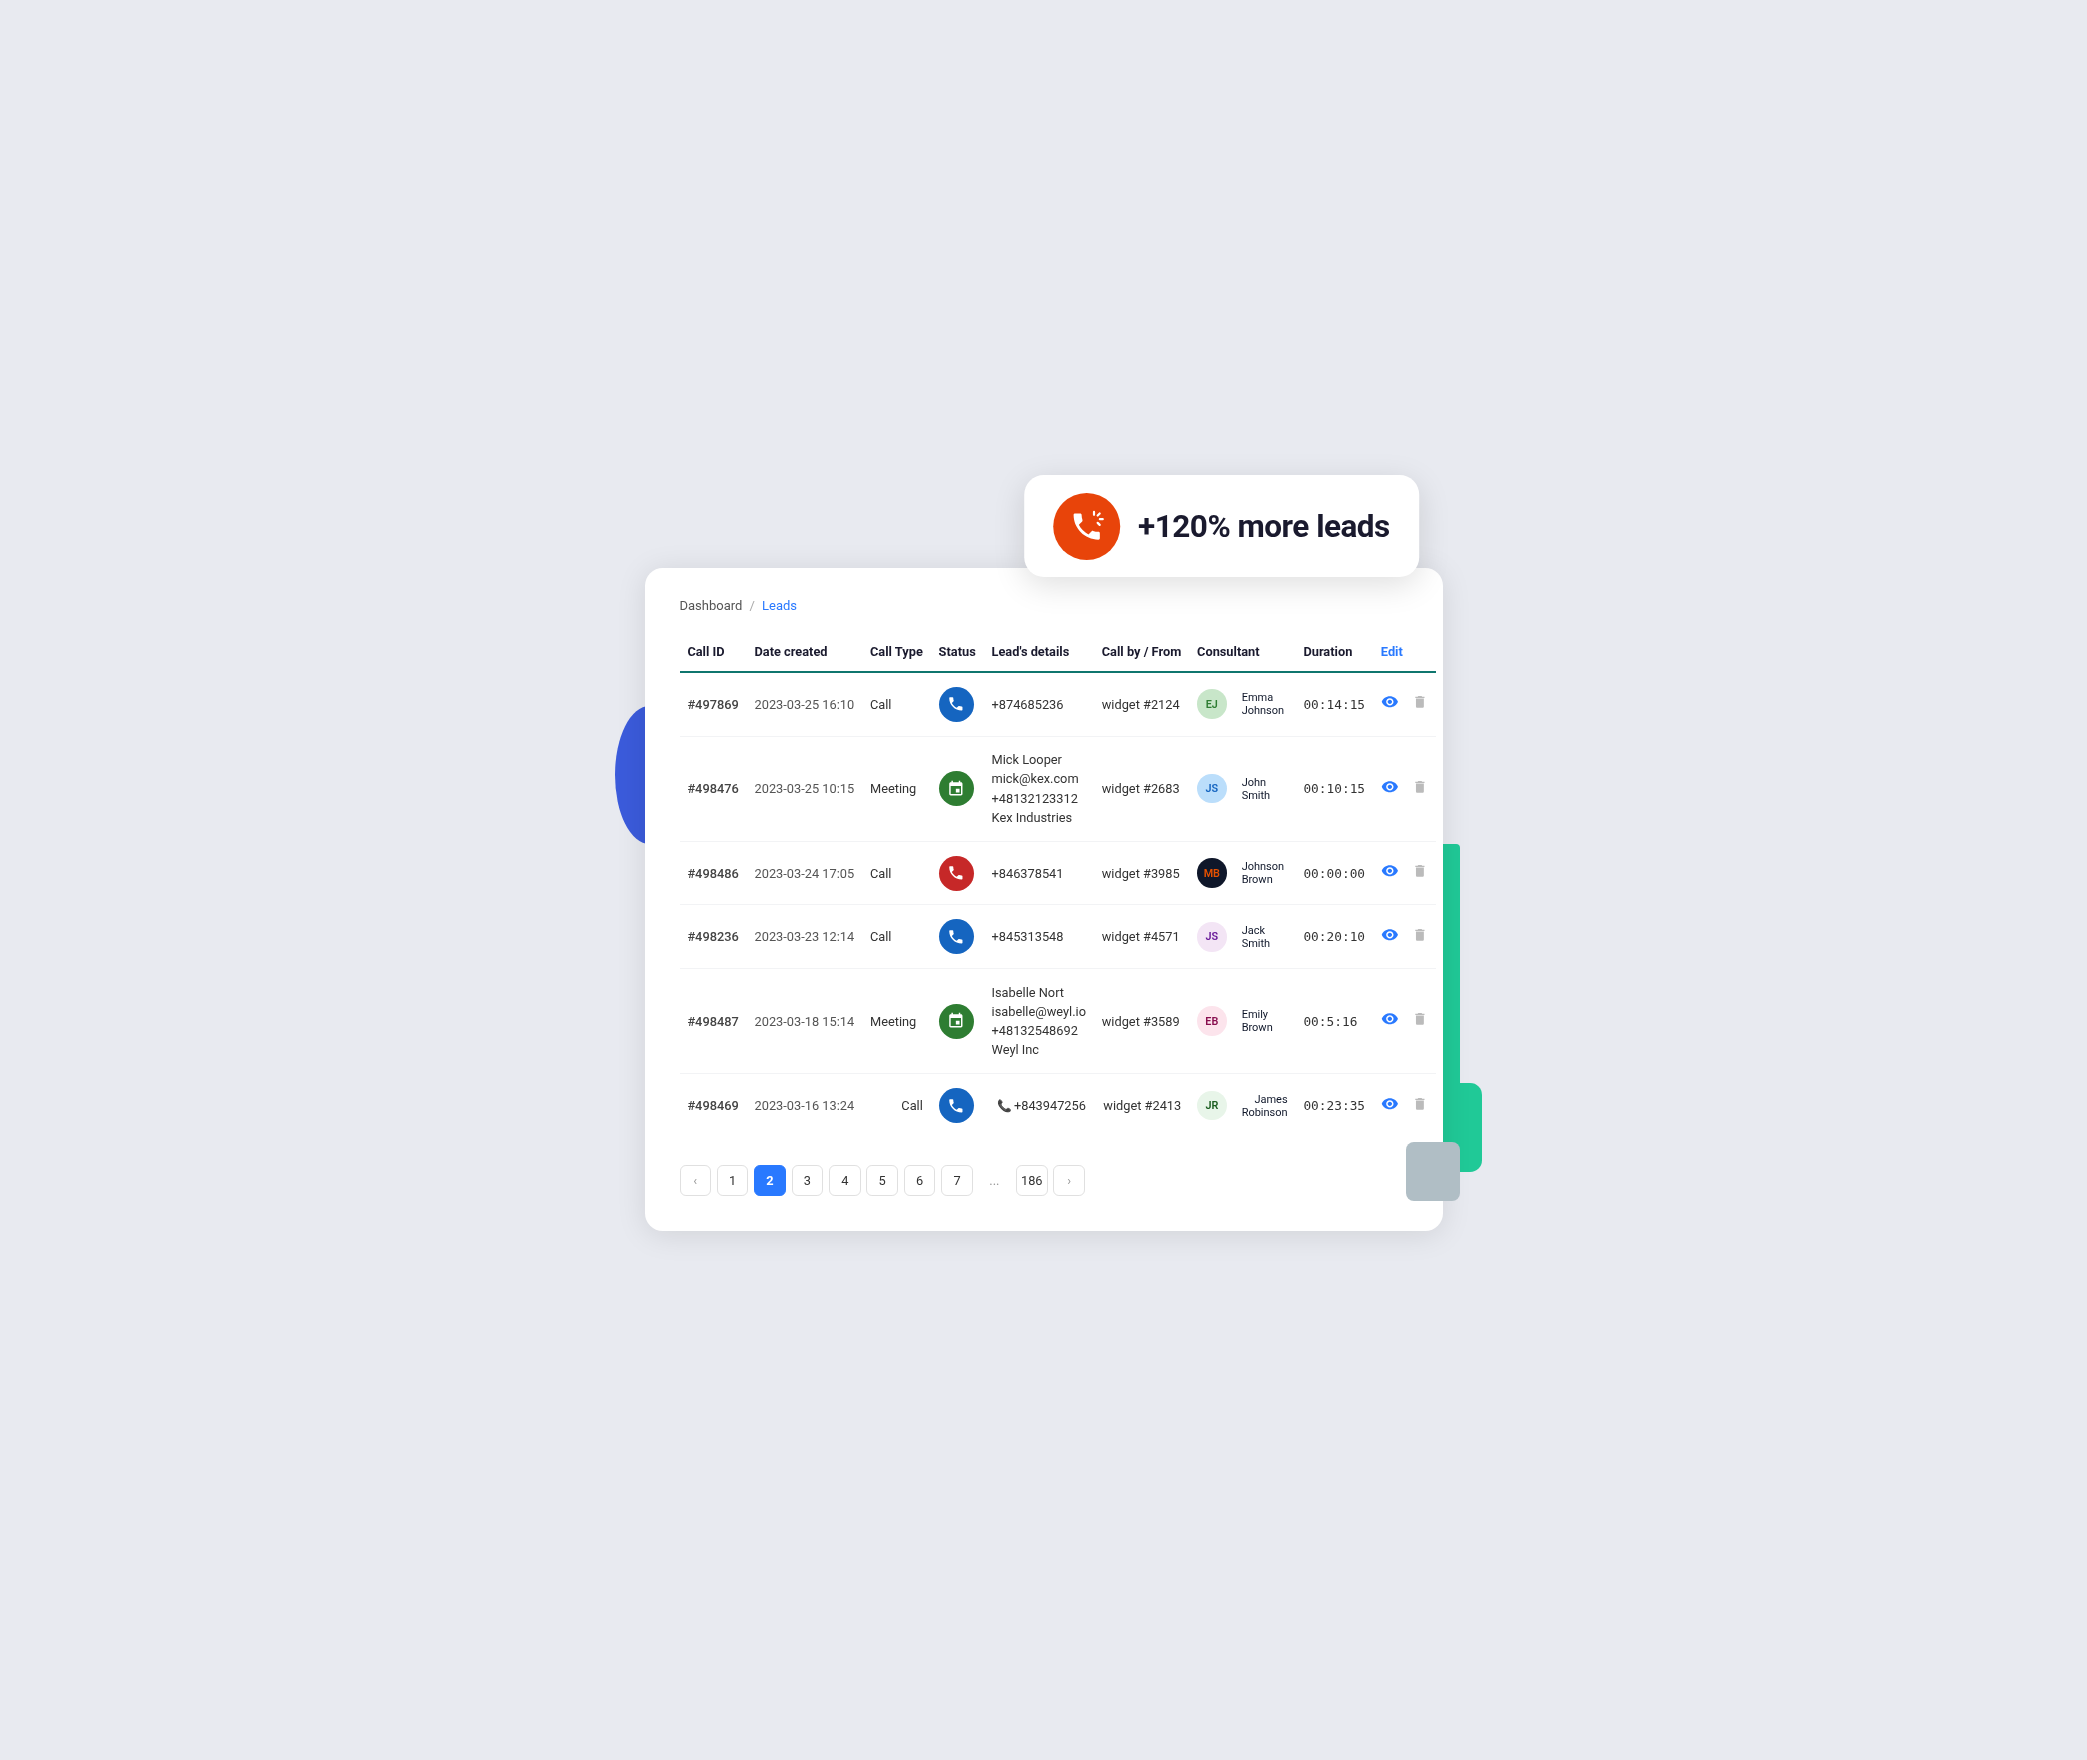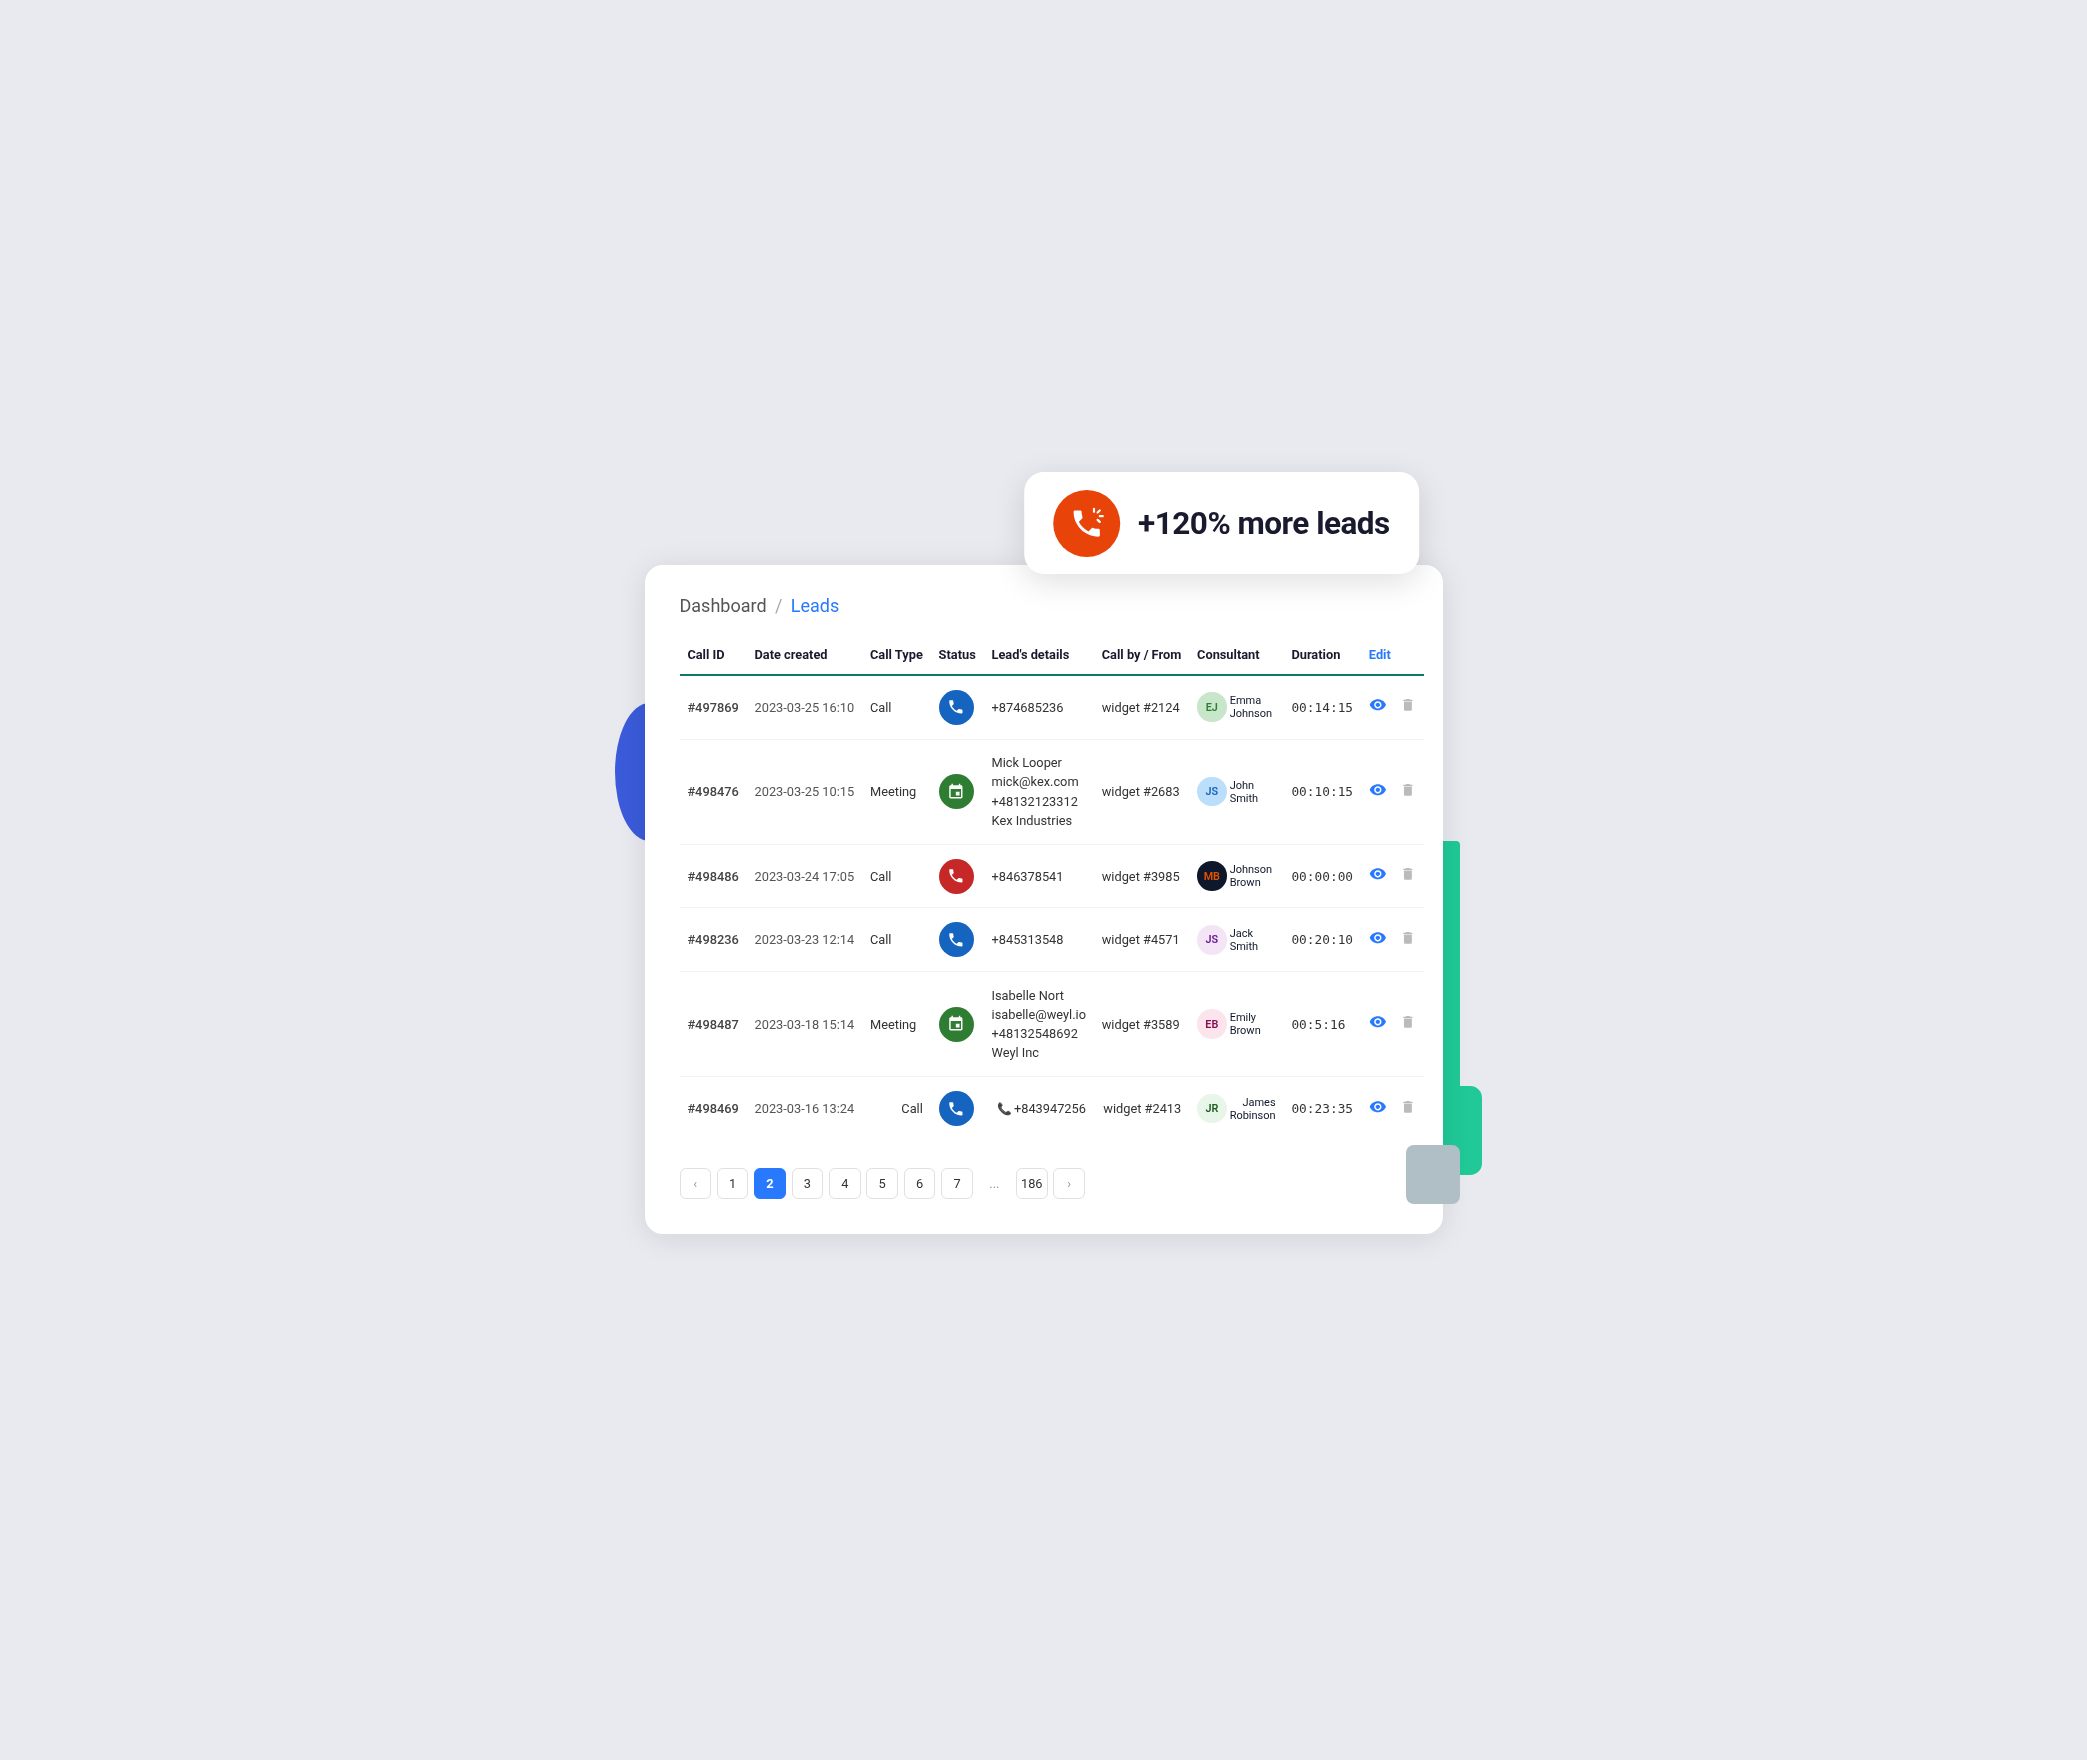--- a/index.html
+++ b/index.html
@@ -99,21 +99,21 @@
       background: white;
       border-radius: 17.7px;
       box-shadow: 0 3.9px 29.6px rgba(0,0,0,0.10);
       padding: 29.6px 35px 35px;
       position: relative;
       z-index: 2;
       margin-top: 39px;
     }
     
     .breadcrumb {
-      font-size: 18px;
+      font-size: 13px;
       color: #555;
       margin-bottom: 21.7px;
     }
     .breadcrumb .sep { margin: 0 3.9px; color: #aaa; }
     .breadcrumb .link { color: #2979ff; text-decoration: none; }
     
     table {
       width: 100%;
       border-collapse: collapse;
       font-size: 13.3px;
@@ -152,21 +152,21 @@
       justify-content: center;
     }
     .status-circle.blue { background: #1565c0; }
     .status-circle.green { background: #2e7d32; }
     .status-circle.red { background: #c62828; }
     .status-circle svg { width: 17.7px; height: 17.7px; fill: white; }
     
     .consultant-cell {
       display: flex;
       align-items: center;
-      gap: 3px;
+      gap: 15px;
     }
     .avatar {
       width: 29.6px;
       height: 29.6px;
       border-radius: 50%;
       background: #ddd;
       display: flex;
       align-items: center;
       justify-content: center;
       overflow: hidden;

